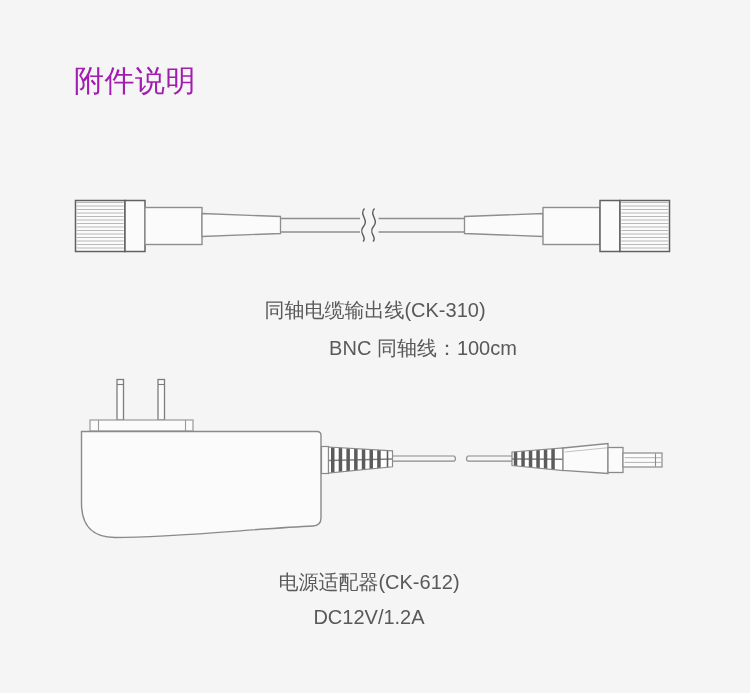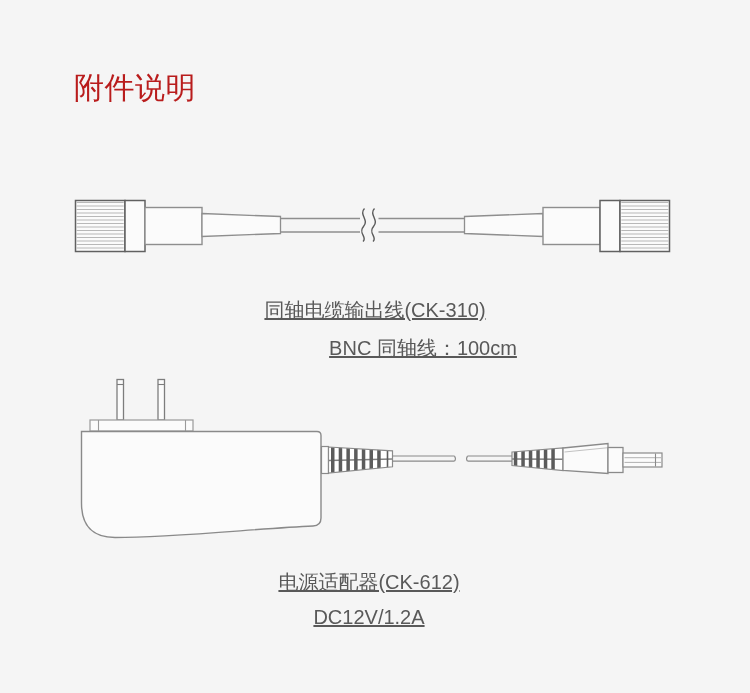--- a/index.html
+++ b/index.html
@@ -9,36 +9,35 @@
     font-family: "Liberation Sans", "DejaVu Sans", sans-serif;
     overflow: hidden;
   }
   .page {
     position: relative;
     width: 750px; height: 693px;
     background: #f5f5f5;
   }
   .page-title {
     position: absolute;
-    left: 74px; top: 71px;
+    left: 74px; top: 64px;
     font-size: 30px;
     line-height: 33px;
     font-weight: 400;
-    color: #b91c1c;
+    color: #a21caf;
     letter-spacing: 0.5px;
   }
   .caption {
     position: absolute;
     left: 0; width: 750px;
     text-align: center;
     font-size: 20px;
     line-height: 23px;
     color: #595959;
     font-weight: 400;
-    text-decoration: underline;
   }
   .cap-coax-1 { top: 299px; }
   .cap-coax-2 { top: 337px; padding-left: 48px; }
   .cap-psu-1  { top: 571px; left: -6px; }
   .cap-psu-2  { top: 606px; left: -6px; }
   .fig-coax {
     position: absolute;
     left: 70px; top: 193px;
     width: 610px; height: 70px;
   }

